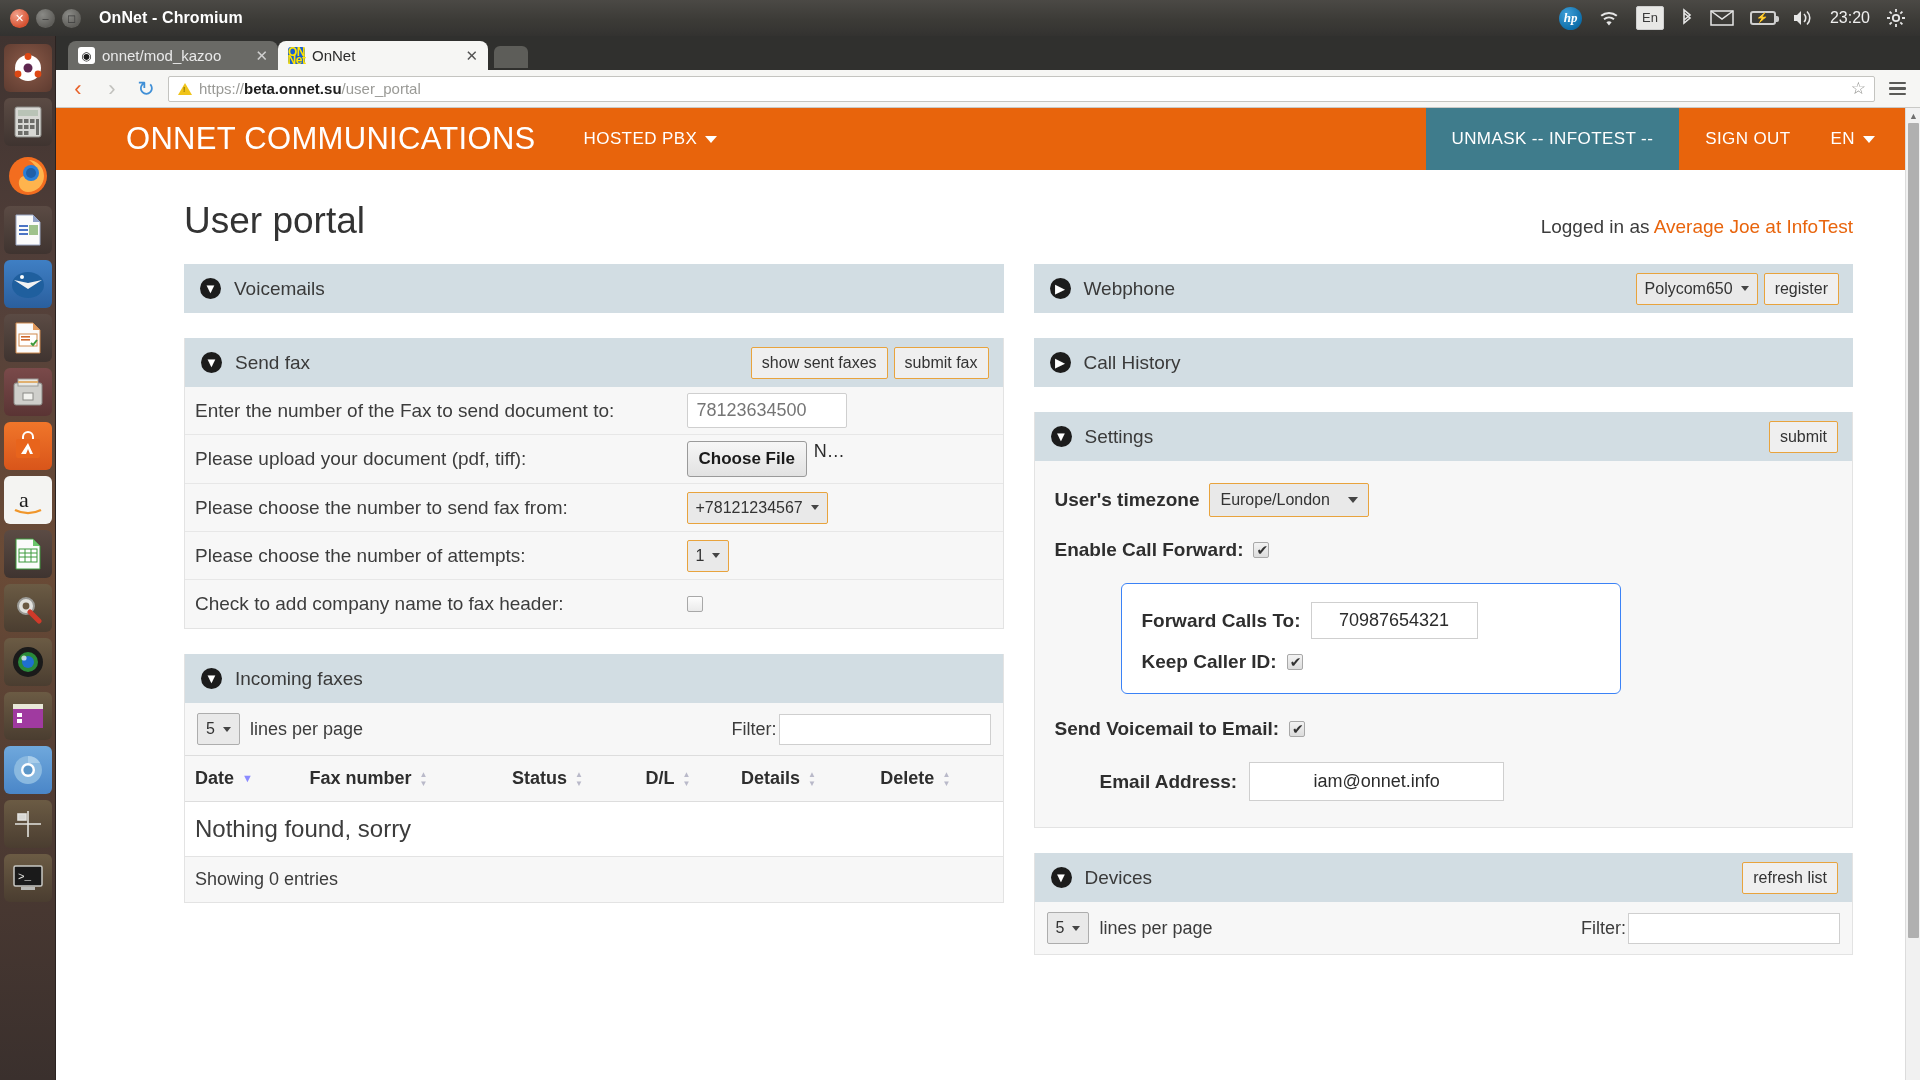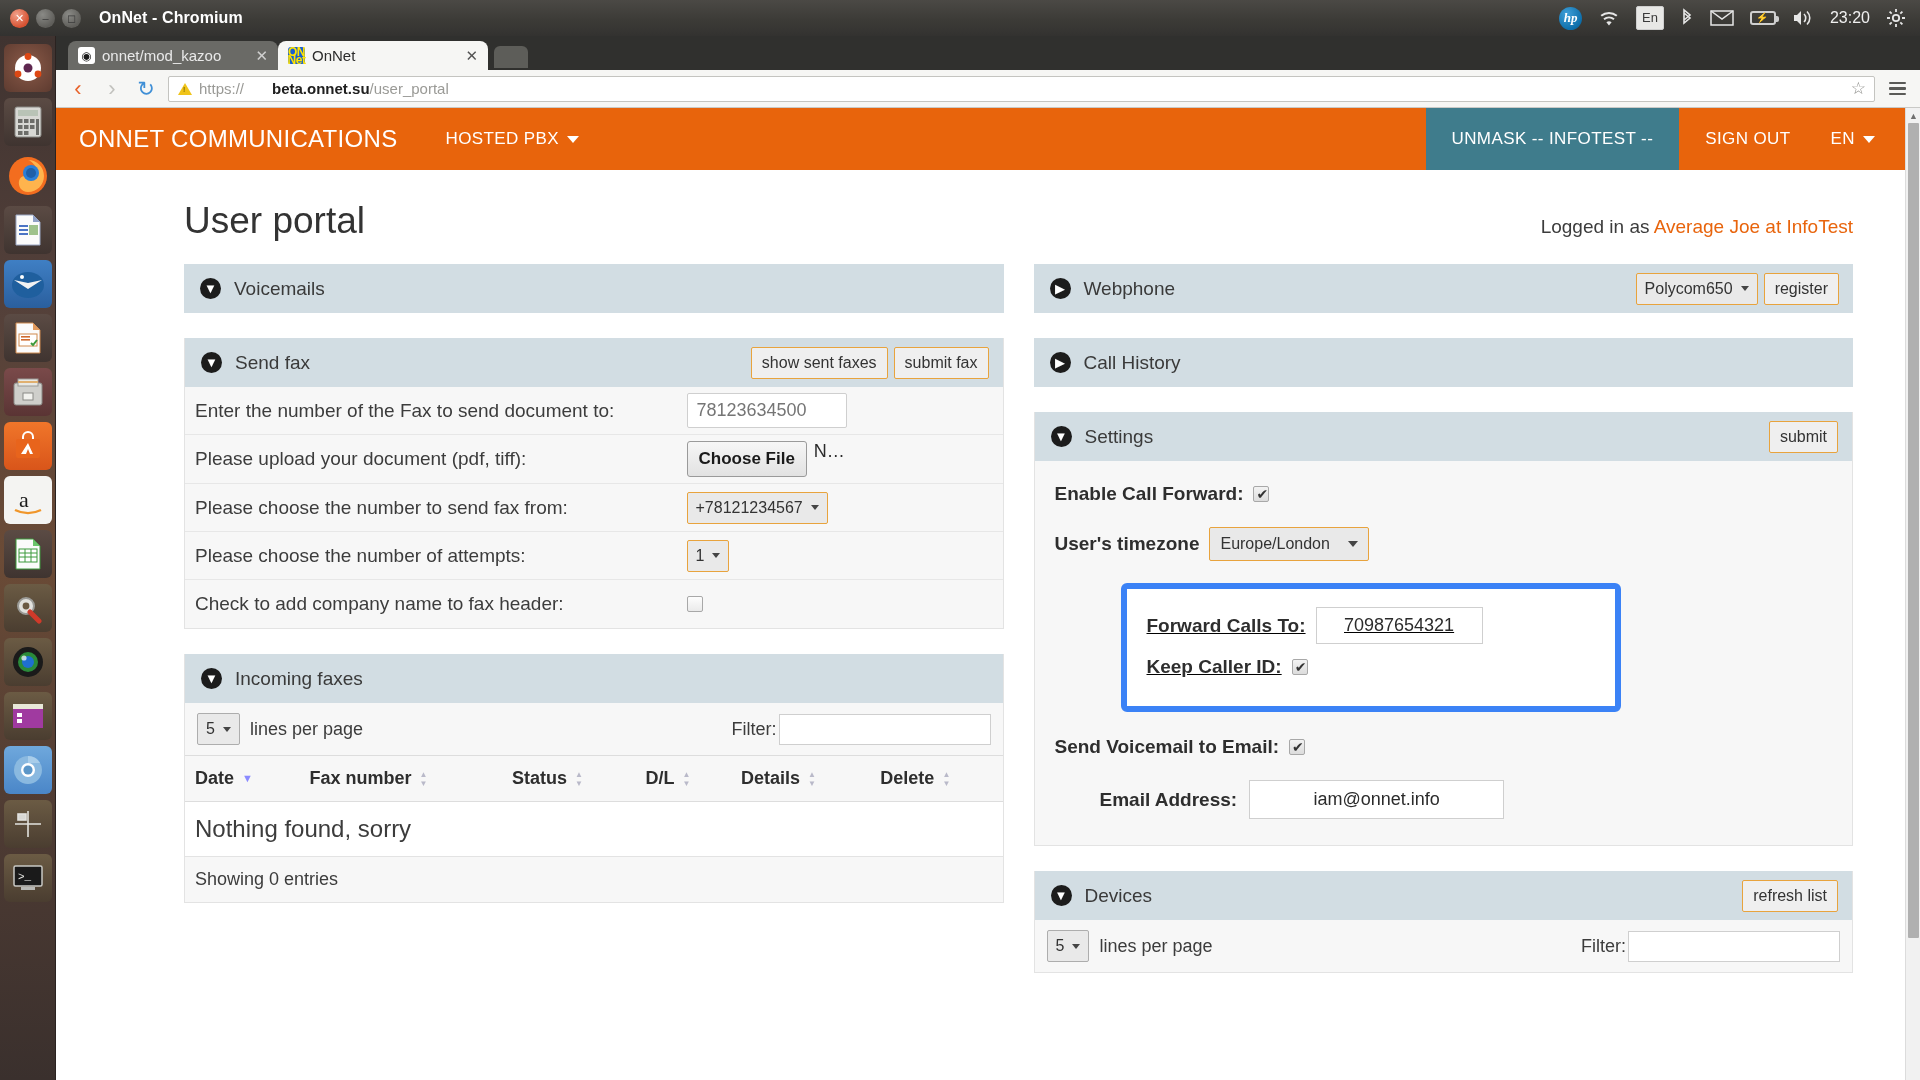--- a/index.html
+++ b/index.html
@@ -103,21 +103,21 @@
     flex: 1; height: 26px; background:#fff; border: 1px solid #c4c4c0;
     border-radius: 2px; display:flex; align-items:center; gap:7px; padding: 0 8px;
     font-size: 15px;
   }
   .lock-warn { width:15px; height:14px; position:relative; flex:none; }
   .lock-warn .tri { width:0;height:0;border-left:7px solid transparent;
       border-right:7px solid transparent;border-bottom:12px solid #f0c419;
       position:absolute;left:1px;top:1px;}
   .lock-warn .bang { position:absolute; left:6px; top:4px; font-size:8px; color:#5a4a00; line-height:8px;}
   #url { color: #9a9a96; white-space: nowrap; }
-  #url b { color: #202020; font-weight: bold; margin-left: 28px; }
+  #url b { color: #202020; font-weight: bold; }
   .star { font-size: 17px; color: #8e8e8a; }
   .menu-btn { display:flex; flex-direction:column; gap:3px; padding: 0 4px; }
   .menu-btn span { display:block; width:17px; height:2.5px; background:#5a5a57; border-radius:1px; }
 
   
   #viewport {
     position: absolute; left: 0; top: 72px; width: 1864px; height: 972px;
     background:#fff; overflow:hidden;
   }
   #page { position:absolute; left:0; top:0; width: 1849px; height: 972px; background:#fff; }
@@ -127,21 +127,21 @@
              background:#f1f1f1; border-left:1px solid #dcdcdc; }
   #vscroll .arrow-up, #vscroll .arrow-dn {
     width:15px; height:15px; display:flex; align-items:center; justify-content:center;
     font-size:9px; color:#6f6f6f; }
   #vscroll .thumb { position:absolute; top:15px; left:2px; width:11px; height:815px;
                     background:#b0b0b0; border-radius:1px; }
 
   
   #appbar { height: 62px; background:#e8640c; display:flex; align-items:stretch;
             color:#fff; }
-  #brand { display:flex; align-items:center; padding-left: 23px; font-size: 24px;
+  #brand { display:flex; align-items:center; padding-left: 70px; font-size: 31px;
            letter-spacing: .3px; color:#fff; }
   #hosted { display:flex; align-items:center; padding: 0 20px; margin-left: 28px;
             font-size: 17px; letter-spacing:.4px; }
   .caret-d { display:inline-block; margin-left:8px; width:0;height:0;
     border-left:6px solid transparent;border-right:6px solid transparent;border-top:7px solid #fff;}
   #appbar-right { margin-left:auto; display:flex; align-items:stretch; }
   #unmask { background:#3f7c8c; display:flex; align-items:center; padding: 0 26px;
             font-size:17px; letter-spacing:.4px; }
   #signout { display:flex; align-items:center; padding: 0 26px; font-size:17px; letter-spacing:.4px; }
   #lang { display:flex; align-items:center; padding: 0 30px 0 14px; font-size:17px; letter-spacing:.4px; }
@@ -212,22 +212,22 @@
   .sort-both { display:inline-flex; flex-direction:column; gap:2px; color:#b9b9c9; font-size:8px; line-height:7px;}
   .sort-desc { color:#8a8aff; font-size:11px; line-height:9px; }
   table.dt td { font-size:24px; color:#3c3c3c; padding: 13px 10px; background:#fff;
                 border-bottom:1px solid #e3e3e3; }
   .tfoot { padding: 12px 10px; font-size:18px; color:#3c3c3c; background:#f7f7f7; }
 
   
   .sbody { padding: 22px 20px 26px 20px; }
   .srow { display:flex; align-items:center; gap: 10px; margin-bottom: 22px; }
   .slab { font-size: 19px; font-weight:bold; color:#2e2e2e; }
-  .fwdbox { border:6px solid #3b82f6; border-radius:6px; background:#fff;
-            margin: 4px 0 24px 66px; width: 500px; padding: 18px 20px 28px 20px; text-decoration: underline; }
+  .fwdbox { border:1px solid #3b82f6; border-radius:6px; background:#fff;
+            margin: 4px 0 24px 66px; width: 500px; padding: 18px 20px 20px 20px; }
   .fwdrow { display:flex; align-items:center; gap:10px; margin-bottom: 12px; }
   .fwdrow:last-child { margin-bottom:0; }
   .fwd-inp { border:1px solid #cfcfcf; background:#fff; width: 167px;
              font-size:18px; color:#2b2b2b; padding:7px 8px; text-align:center; }
   .email-row { display:flex; align-items:center; gap:12px; margin: 22px 0 0 45px; }
   .email-inp { border:1px solid #cfcfcf; background:#fff; width: 255px;
                font-size:18px; color:#2b2b2b; padding:8px; text-align:center; }
 </style>
 </head>
 <body>
@@ -653,30 +653,30 @@
             <div class="panel">
               <div class="phead">
                 <span class="circ-ico">▼</span>
                 <span class="ptxt">Settings</span>
                 <span class="phead-actions">
                   <button class="btn-o">submit</button>
                 </span>
               </div>
               <div class="sbody">
                 <div class="srow">
-                  <span class="slab">Enable Call Forward:</span>
-                  <span class="cbx on"></span>
-                </div>
-
-                <div class="srow">
                   <span class="slab">User's timezone</span>
                   <span class="sel-o" style="padding:7px 10px;">
                     <span>Europe/London</span>
                     <span class="caret-d" style="border-top-color:#444;border-left-width:5px;border-right-width:5px;border-top-width:6px;margin-left:10px;"></span>
                   </span>
+                </div>
+
+                <div class="srow">
+                  <span class="slab">Enable Call Forward:</span>
+                  <span class="cbx on"></span>
                 </div>
 
                 <div class="fwdbox">
                   <div class="fwdrow">
                     <span class="slab">Forward Calls To:</span>
                     <input class="fwd-inp" type="text" value="70987654321" style="">
                   </div>
                   <div class="fwdrow">
                     <span class="slab">Keep Caller ID:</span>
                     <span class="cbx on"></span>

